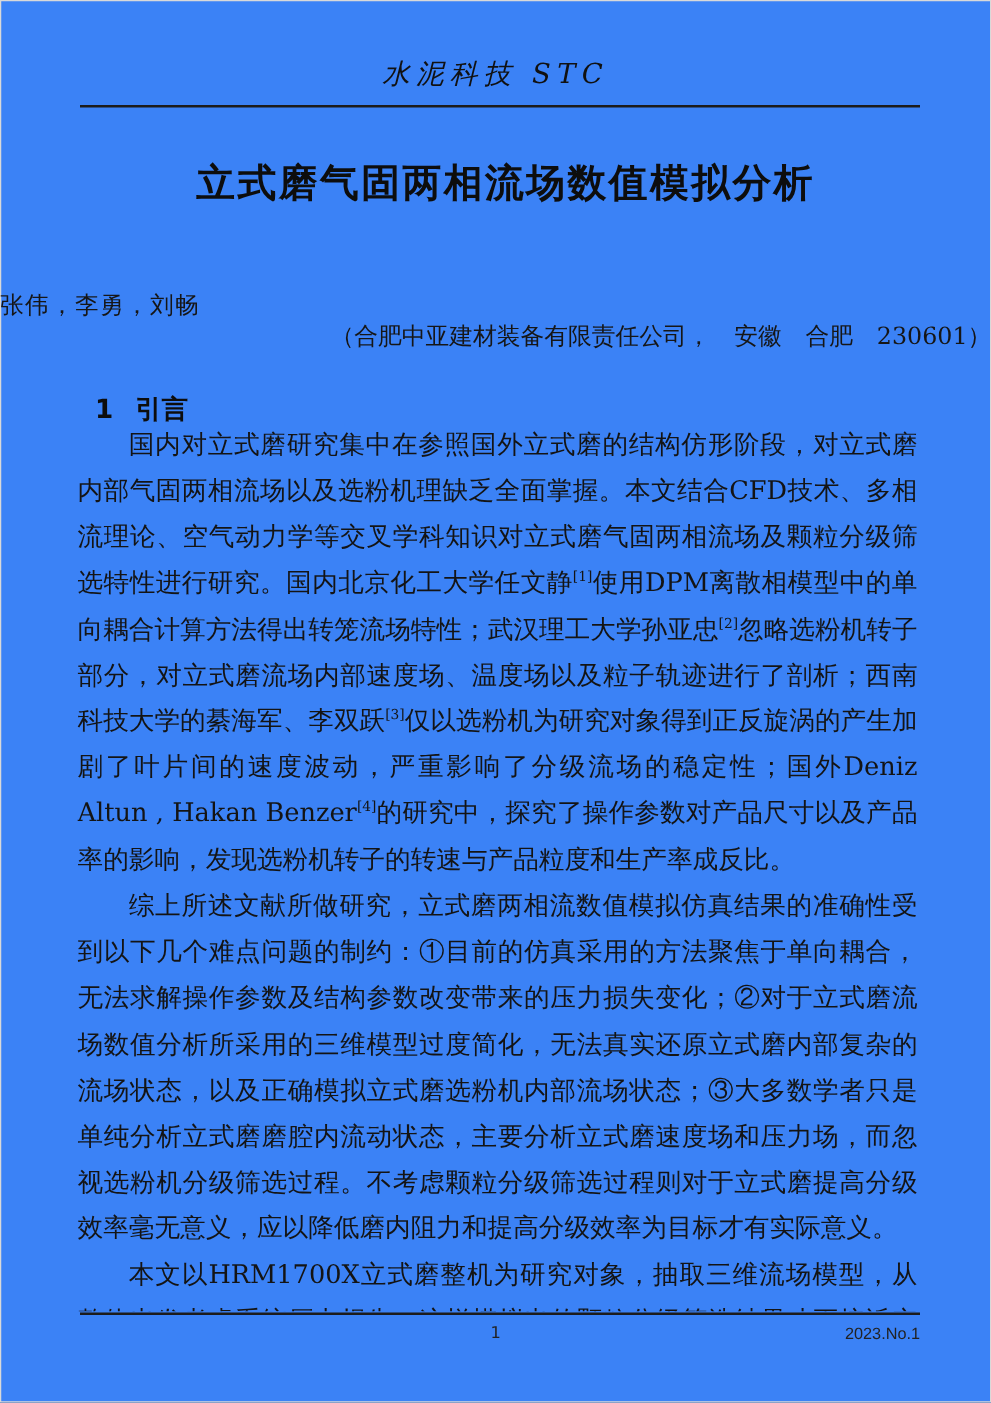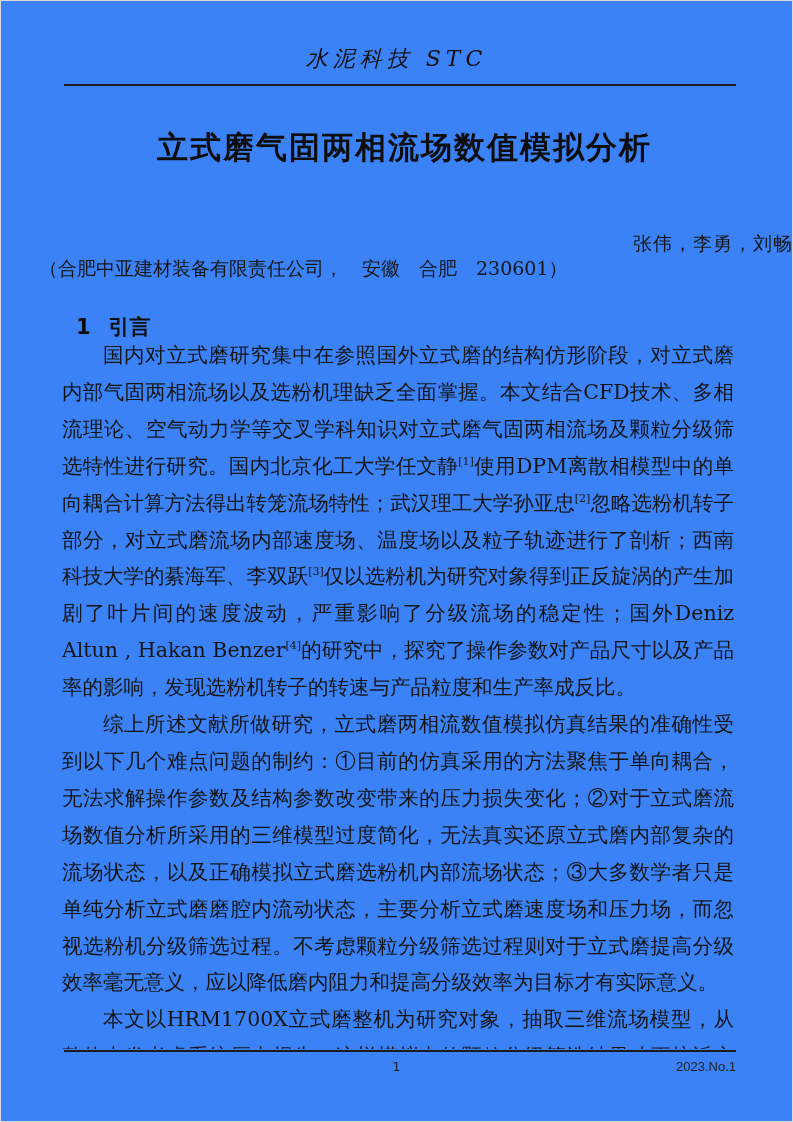--- a/index.html
+++ b/index.html
@@ -33,29 +33,28 @@
     text-align:center;
     font-family:"DejaVu Sans","Liberation Sans",sans-serif;
     font-weight:bold;
     font-size:31px;
     line-height:46px;
     letter-spacing:2px;
     color:#0d0d0d;
   }
   .authors{
     position:absolute;top:231px;left:0;right:0;
-    text-align:right;
+    text-align:left;
     font-size:19px;
     letter-spacing:1px;
   }
   .affiliation{
     position:absolute;top:256px;left:0;right:0;
-    text-align:left;
+    text-align:right;
     font-size:19px;
-    margin-left:39px;
   }
   
   .section-heading{
     position:absolute;top:301px;left:64px;
     font-family:"DejaVu Sans","Liberation Sans",sans-serif;
     font-weight:bold;
     font-size:21px;
     margin:12px;
     color:#0d0d0d;
   }

